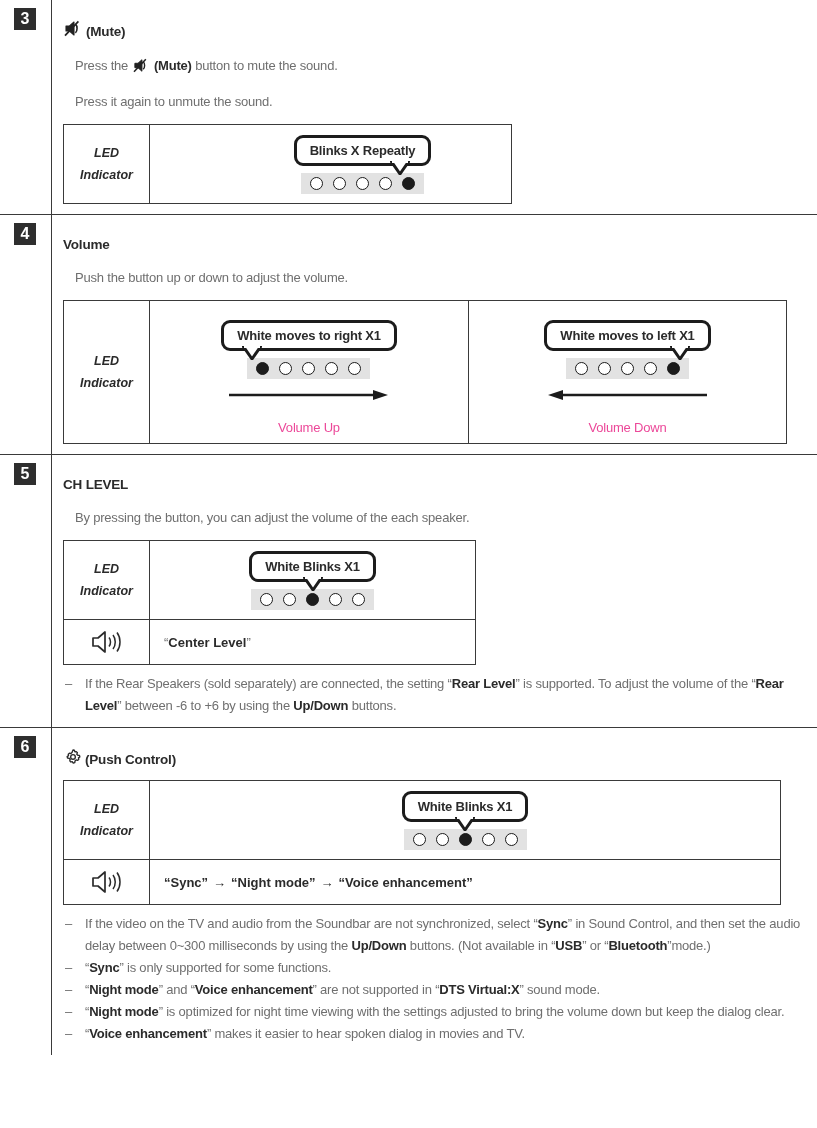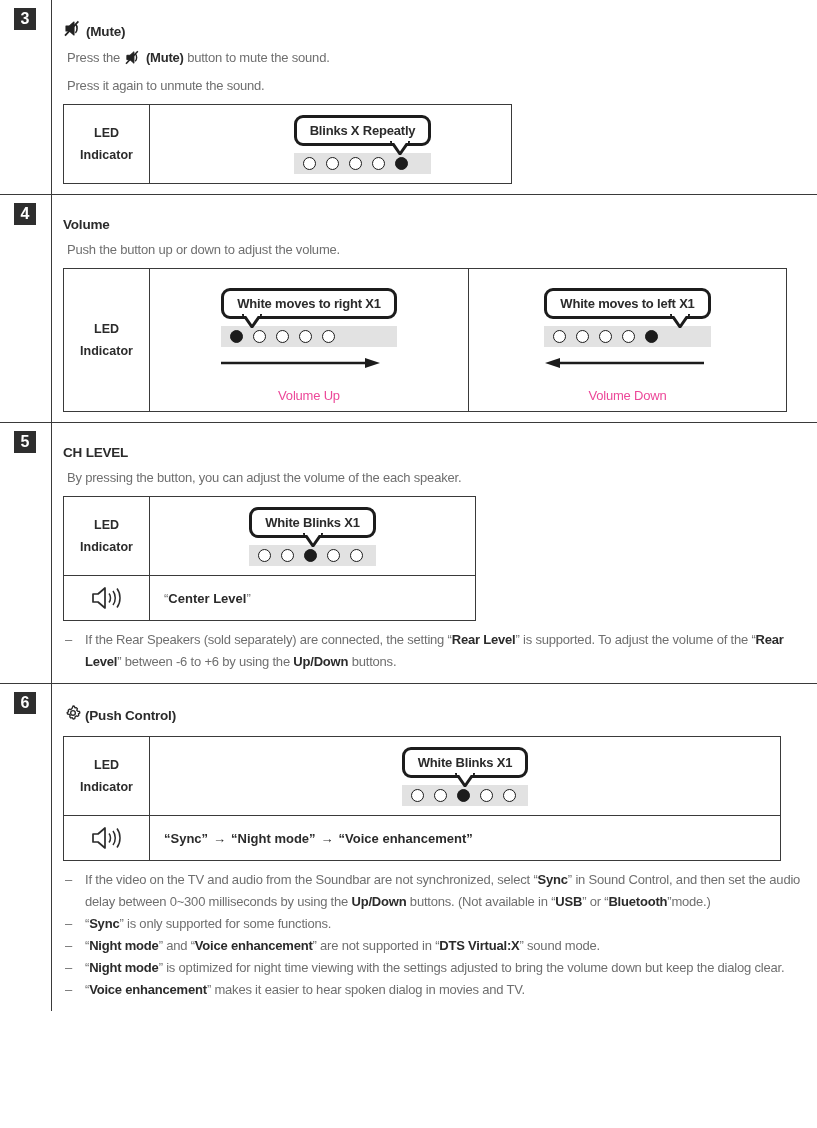--- a/index.html
+++ b/index.html
@@ -24,51 +24,51 @@
     font-family:"Liberation Sans", sans-serif;
   }
   .body-col { flex:1 1 auto; padding:20px 10px 10px 11px; }
 
   .head {
     font-size:13.5px; font-weight:bold; color:#2b2b2b;
     display:flex; align-items:center; gap:2px; line-height:20px;
     margin:0 0 2px 0; letter-spacing:-0.2px;
   }
   .para {
-    font-size:13px; color:#6f6f6f; line-height:21px; margin:4px;
+    font-size:13px; color:#6f6f6f; line-height:21px; margin:12px;
     letter-spacing:-0.2px;
   }
   .para b, .para strong { color:#2b2b2b; font-weight:bold; }
   .inline-ico { display:inline-block; vertical-align:-3px; margin:0 1px; }
 
   
   .tbl { border:1px solid #3a3a3a; margin-top:8px; display:flex; flex-direction:column; background:#fff; }
   .trow { display:flex; }
   .trow + .trow { border-top:1px solid #3a3a3a; }
   .tlabel {
     width:86px; flex:0 0 86px; border-right:1px solid #3a3a3a;
     display:flex; flex-direction:column; align-items:center; justify-content:center;
-    font-size:12.5px; font-weight:bold; color:#2b2b2b; line-height:22px; padding:6px 2px;
+    font-size:12.5px; font-weight:bold; color:#2b2b2b; line-height:22px; padding:6px 2px;font-style:italic;
   }
   .tcell { flex:1 1 auto; position:relative; display:flex; align-items:center; justify-content:center; }
   .tcell.split { padding:0; }
   .half { flex:1 1 50%; position:relative; display:flex; flex-direction:column; align-items:center; justify-content:center; padding:9px 0 8px; }
   .half + .half { border-left:1px solid #3a3a3a; }
   .speakcell {
     width:86px; flex:0 0 86px; border-right:1px solid #3a3a3a;
     display:flex; align-items:center; justify-content:center; padding:9px 0;
   }
   .textcell { flex:1 1 auto; display:flex; align-items:center; padding:10px 0 10px 14px;
     font-size:13px; color:#2b2b2b; }
   .textcell .q { color:#6f6f6f; }
   .textcell b { font-weight:bold; color:#2b2b2b; }
   .arrowglyph { margin:0 5px; font-size:13px; color:#2b2b2b; }
 
   
-  .ledwrap { position:relative; display:flex; flex-direction:column; padding:10px 0 9px; }
+  .ledwrap { position:relative; display:flex; flex-direction:column; align-items:center; padding:10px 0 9px; }
   .callout {
     position:relative; border:3px solid #1c1c1c; border-radius:9px;
     background:#fff; padding:5px 13px 5px; font-size:13px; font-weight:bold;
     color:#2b2b2b; white-space:nowrap; z-index:2; letter-spacing:-0.2px;
   }
   .tail { position:absolute; width:20px; height:14px; top:100%; margin-top:-2px; z-index:3; }
   .tail svg { display:block; }
   .ledbar { background:#e2e2e2; padding:4px 9px; display:flex; gap:10px; margin-top:7px; }
   .led { width:13px; height:13px; border-radius:50%; border:1.6px solid #1c1c1c; background:#ffffff; }
   .led.on { background:#1c1c1c; }

